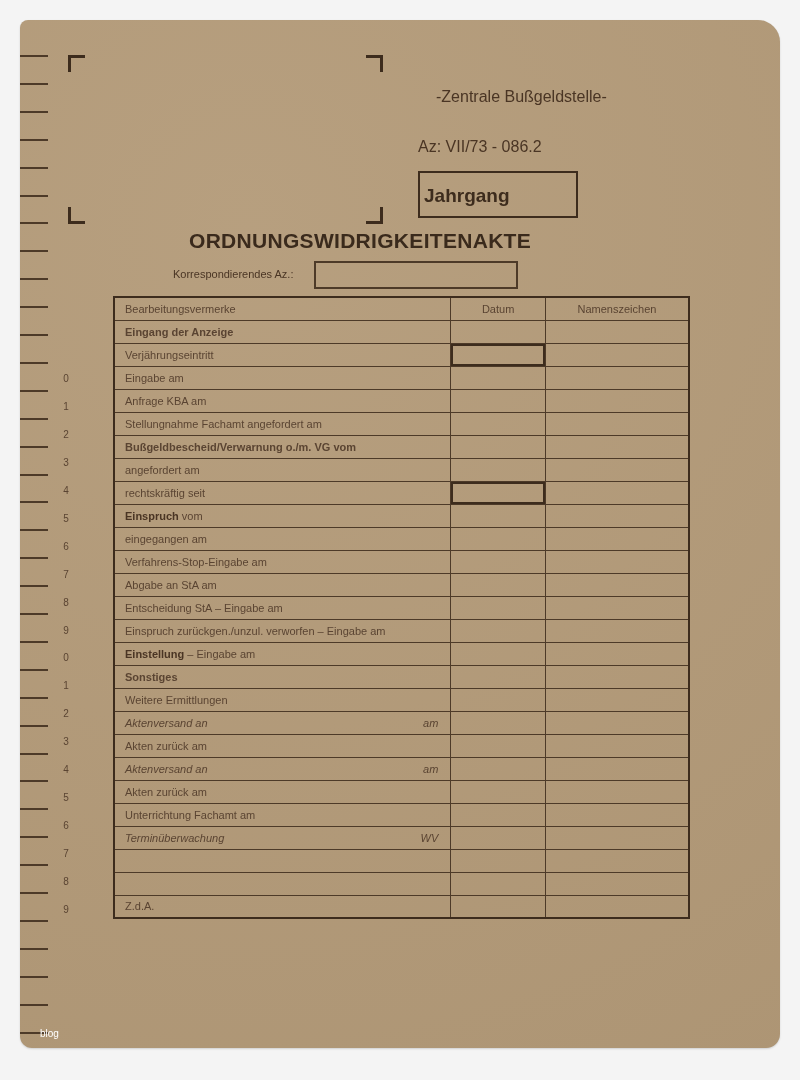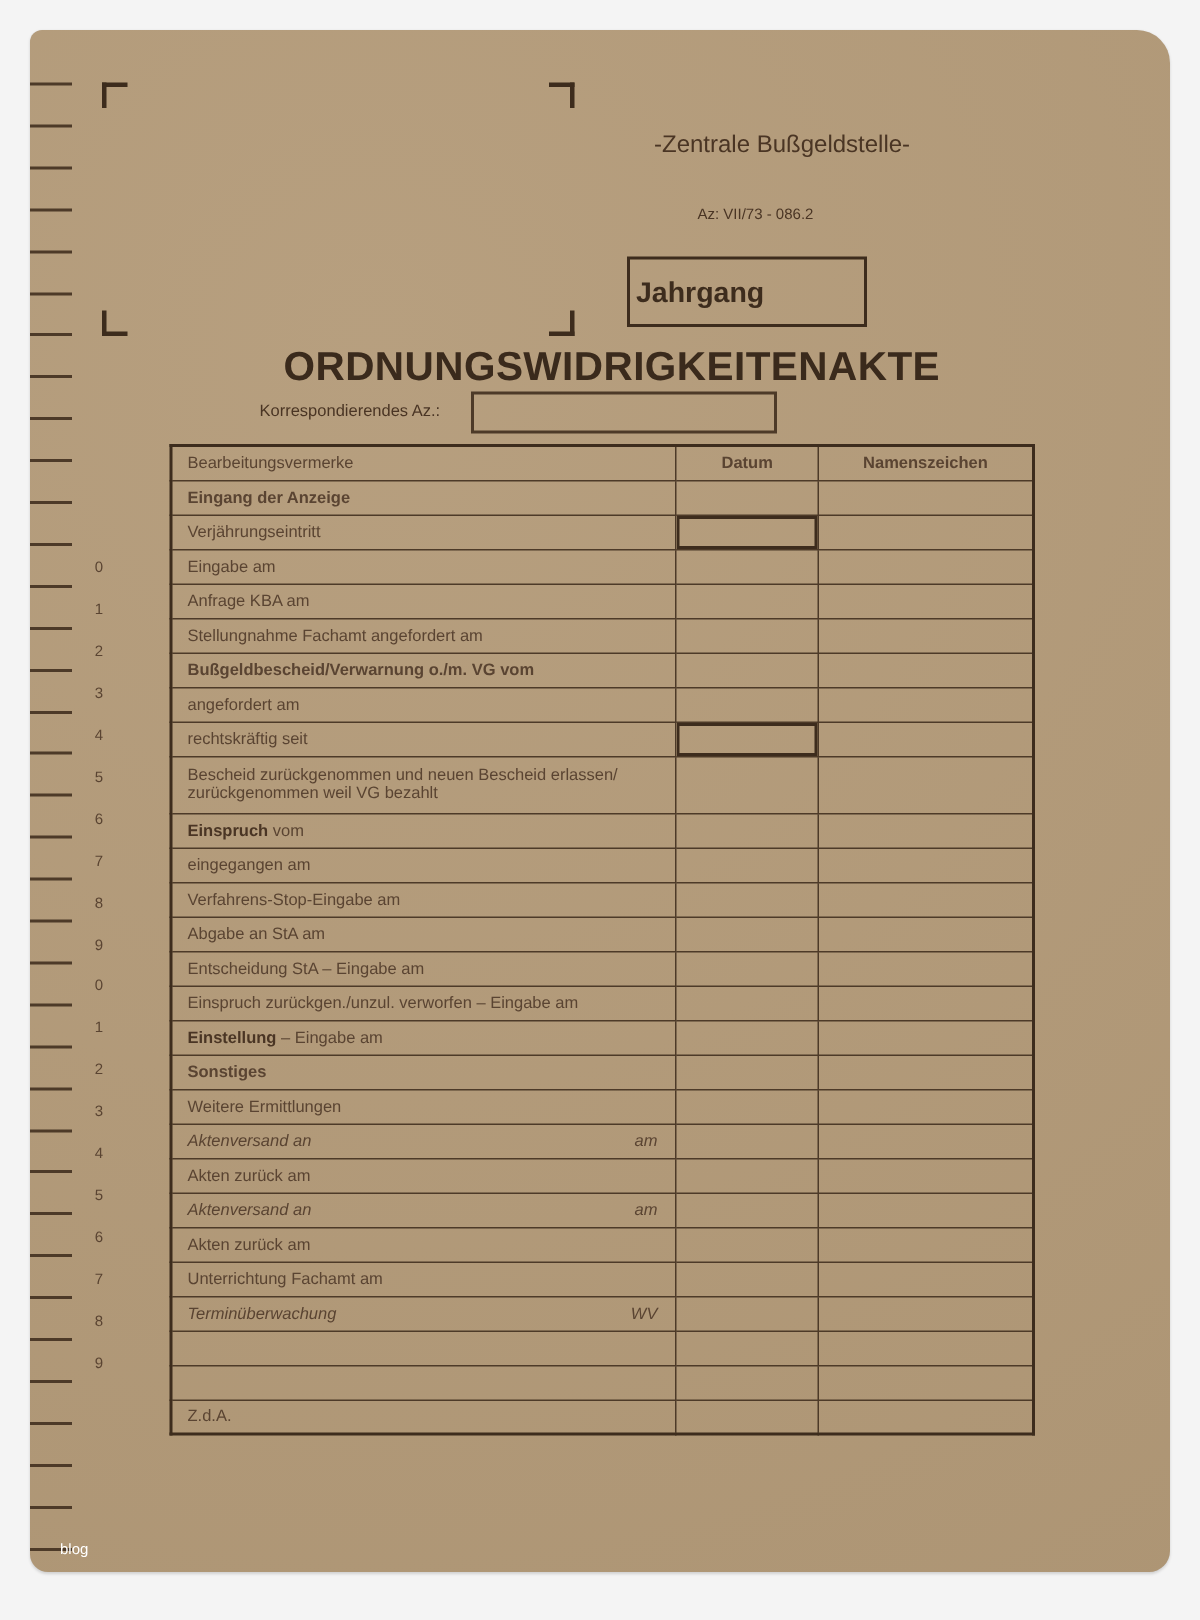--- a/index.html
+++ b/index.html
@@ -15,44 +15,44 @@
     box-shadow: 0 1px 2px rgba(0,0,0,0.15);
   }
   .tick { position:absolute; left:20px; width:28px; height:2px; background:#4d3a28; }
   .num { position:absolute; left:60px; width:12px; text-align:center; font-size:10px; color:#5a4432; }
   .corner { position:absolute; width:14px; height:14px; border-color:#3d2c1d; border-style:solid; border-width:0; }
   .c-tl { left:68px; top:55px; border-top-width:3px; border-left-width:3px; }
   .c-tr { left:366px; top:55px; border-top-width:3px; border-right-width:3px; }
   .c-bl { left:68px; top:207px; border-bottom-width:3px; border-left-width:3px; }
   .c-br { left:366px; top:207px; border-bottom-width:3px; border-right-width:3px; }
   .office { position:absolute; left:436px; top:88px; font-size:16px; color:#4a3524; }
-  .az { position:absolute; left:418px; top:138px; font-size:10px; color:#4a3524;margin-left:47px; }
+  .az { position:absolute; left:418px; top:138px; font-size:16px; color:#4a3524; }
   .jahrgang {
     position:absolute; left:418px; top:171px; width:160px; height:47px;
     border:2px solid #3d2c1d; box-sizing:border-box;
     font-size:19px; font-weight:bold; padding:12px 0 0 4px; color:#3d2c1d;
   }
   .title {
-    position:absolute; left:189px; top:229px; font-size:27px; font-weight:bold;
+    position:absolute; left:189px; top:229px; font-size:21px; font-weight:bold;
     letter-spacing:0.3px; color:#3a2a1c;
   }
   .korr-label { position:absolute; left:173px; top:268px; font-size:11px; color:#4a3524; }
   .korr-box {
     position:absolute; left:314px; top:261px; width:204px; height:28px;
     border:2px solid #4d3a28; box-sizing:border-box;
   }
   table.form {
     position:absolute; left:113px; top:296px; width:577px;
     border-collapse:collapse; border:2px solid #3d2c1d;
   }
   table.form td {
     border:1.5px solid #4d3a28; height:23px; padding:0 0 0 10px; font-size:11px;
     color:#5a4432; box-sizing:border-box; vertical-align:middle;
   }
-  table.form td.c2, table.form td.c3 { padding:0; text-align:center;font-weight:bold; }
+  table.form td.c2, table.form td.c3 { padding:0; text-align:center; }
   table.form col.col1 { width:338px; }
   table.form col.col2 { width:95px; }
   table.form col.col3 { width:144px; }
   .bold { font-weight:bold; color:#4a3524; }
   .label-row { display:flex; justify-content:space-between; padding-right:12px;font-style:italic; }
   .boxed { box-shadow: inset 0 0 0 2px #3d2c1d; }
   tr.tall td { height:38px; line-height:12px; }
   .blog { position:absolute; left:40px; top:1028px; font-size:10px; color:#ffffff; }
 </style>
 </head>
@@ -181,28 +181,20 @@
       <tr>
         <td>angefordert am</td>
         <td class="c2"></td>
         <td class="c3"></td>
       </tr>
       <tr>
         <td>rechtskräftig seit</td>
         <td class="c2 boxed"></td>
         <td class="c3"></td>
       </tr>
-      <tr class="tall">
-        <td>
-          <div>Bescheid zurückgenommen und neuen Bescheid erlassen/</div>
-          <div>zurückgenommen weil VG bezahlt</div>
-        </td>
-        <td class="c2"></td>
-        <td class="c3"></td>
-      </tr>
       <tr>
         <td><span class="bold">Einspruch</span><span> vom</span></td>
         <td class="c2"></td>
         <td class="c3"></td>
       </tr>
       <tr>
         <td>eingegangen am</td>
         <td class="c2"></td>
         <td class="c3"></td>
       </tr>

